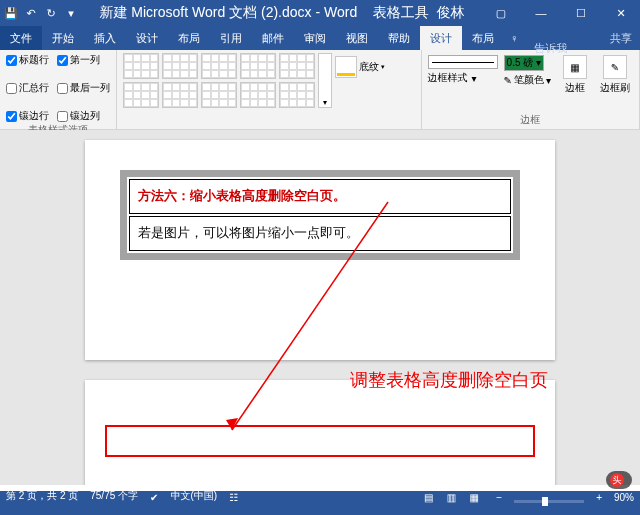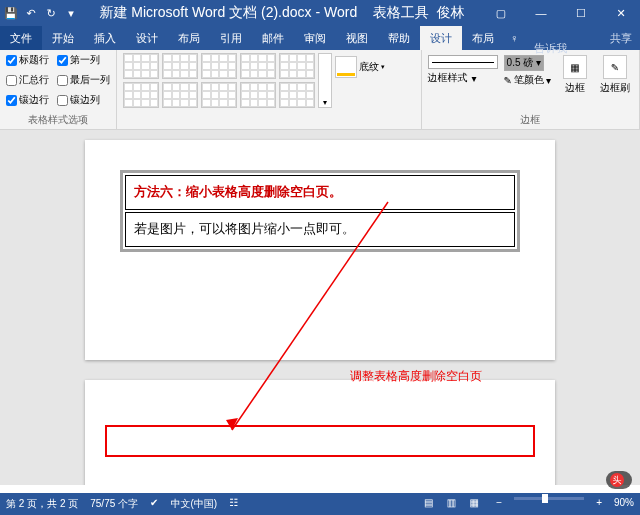--- a/index.html
+++ b/index.html
@@ -17,58 +17,58 @@
 .menubar .mtab.file { background: #19478a; }
 .menubar .mtab.active { background: #f3f3f3; color: #2b579a; }
 .menubar .spacer { flex: 1; }
 .menubar .help { color:#fff; padding:0 6px; }
 .menubar .tellme { color:#cdd9ec;margin-top:19px; }
 .menubar .share { color:#cdd9ec; padding:0 8px; }
 
 .ribbon { height: 80px; background: #f3f3f3; border-bottom: 1px solid #d4d4d4; display: flex; }
 .group { border-right: 1px solid #d4d4d4; padding: 3px 6px 0 6px; display: flex; flex-direction: column; justify-content: space-between; }
 .group .glabel { text-align: center; font-size: 10px; color: #666; padding-bottom: 2px; }
-.opts { display: grid; grid-template-columns: auto auto; gap: 6px 8px; font-size: 10px; }
+.opts { display: grid; grid-template-columns: auto auto; gap: 14px 8px; font-size: 10px; }
 .opts label { display: flex; align-items: center; gap: 2px; }
 .opts input { width: 11px; height: 11px; }
 
 .stylegal { display: flex; gap: 3px; align-items: flex-start; }
 .stylebox { width: 36px; height: 26px; border: 1px solid #c8c8c8; background: #fff; display: grid; grid-template-columns: repeat(4,1fr); grid-template-rows: repeat(3,1fr); }
 .stylebox div { border: 0.5px solid #ddd; }
 .stylerow { display:flex; gap:3px; }
 .stylecol { display:flex; flex-direction:column; gap:3px; }
 .morebtn { width: 14px; height: 55px; border: 1px solid #c8c8c8; background: #fff; display:flex; flex-direction:column; justify-content:flex-end; align-items:center; font-size:8px; }
 
 .shading { display:flex; flex-direction:row; align-items:center; font-size:10px; gap:2px; padding-top:3px; }
 .shading .bucket { width:22px; height:22px; border:1px solid #c8c8c8; background:#fff; position:relative; }
 .shading .bucket::after { content:""; position:absolute; bottom:1px; left:1px; right:1px; height:3px; background:#ffc000; }
 
 .bordergrp .row { display:flex; align-items:center; gap:4px; font-size:10px; margin:2px 0; }
 .bordergrp .linestyle { width:70px; height:14px; border:1px solid #aaa; background:#fff; display:flex; align-items:center; padding:0 3px; }
 .bordergrp .linestyle::before { content:""; flex:1; border-top:1px solid #000; }
-.bordergrp select, .bordergrp .combo { height:16px; font-size:10px; border:1px solid #aaa; background:#a3a3a3; padding:0 2px; }
+.bordergrp select, .bordergrp .combo { height:16px; font-size:10px; border:1px solid #aaa; background:#15803d; padding:0 2px; }
 .bordergrp .pen { display:flex; align-items:center; gap:2px; }
 
 .bside { display:flex; gap:4px; align-items:flex-start; padding-top:2px; }
 .bbtn { display:flex; flex-direction:column; align-items:center; font-size:10px; width:36px; }
 .bbtn .ic { width:24px; height:24px; border:1px solid #c8c8c8; background:#fff; margin-bottom:2px; display:flex; align-items:center; justify-content:center; }
 
 .docarea { position: relative; background: #e6e6e6; height: 355px; overflow: hidden; }
 .page { position: absolute; background: #fff; box-shadow: 0 1px 3px rgba(0,0,0,0.3); }
 .page1 { left: 85px; top: 10px; width: 470px; height: 220px; }
 .page2 { left: 85px; top: 250px; width: 470px; height: 160px; }
 
-.tbl { position:absolute; left:35px; top:30px; width:400px; border:3px solid #a3a3a3; }
+.tbl { position:absolute; left:35px; top:30px; width:400px; border:7px solid #a3a3a3; }
 .tbl td { border:1px solid #000; padding:6px 8px; font-family: SimSun; font-size:13px; line-height:1.6; }
 .red { color:#c00; font-weight:bold; }
 
 .annot-box { position:absolute; border:2px solid #e00; }
-.annot-text { position:absolute; color:#e00; font-family: Liberation Sans, sans-serif; font-size:12px; }
-
-.statusbar { position:absolute; bottom:0; left:0; right:0; height:22px; background:#2b579a; color:#fff; display:flex; align-items:flex-start; padding:4px 6px; font-size:10px; gap:12px; }
+.annot-text { position:absolute; color:#e00; font-family: Liberation Sans, sans-serif; font-size:18px; }
+
+.statusbar { position:absolute; bottom:0; left:0; right:0; height:22px; background:#2b579a; color:#fff; display:flex; align-items:flex-end; padding:12px 6px; font-size:10px; gap:12px; }
 .statusbar .sp { flex:1; }
 .statusbar .viewbtns span { display:inline-block; width:20px; text-align:center; }
 .zoom-slider { width:70px; height:3px; background:#5b7bb4; position:relative; }
 .zoom-slider::after { content:""; position:absolute; left:40%; top:-3px; width:6px; height:9px; background:#fff; }
 
 .watermark { position:absolute; right:8px; bottom:26px; background:rgba(0,0,0,0.6); color:#fff; font-size:11px; padding:2px 8px 2px 4px; border-radius:10px; display:flex; align-items:center; gap:4px; }
 .watermark .logo { width:14px; height:14px; background:#e33; border-radius:50%; display:flex; align-items:center; justify-content:center; font-size:9px; }
 </style>
 </head>
 <body>

